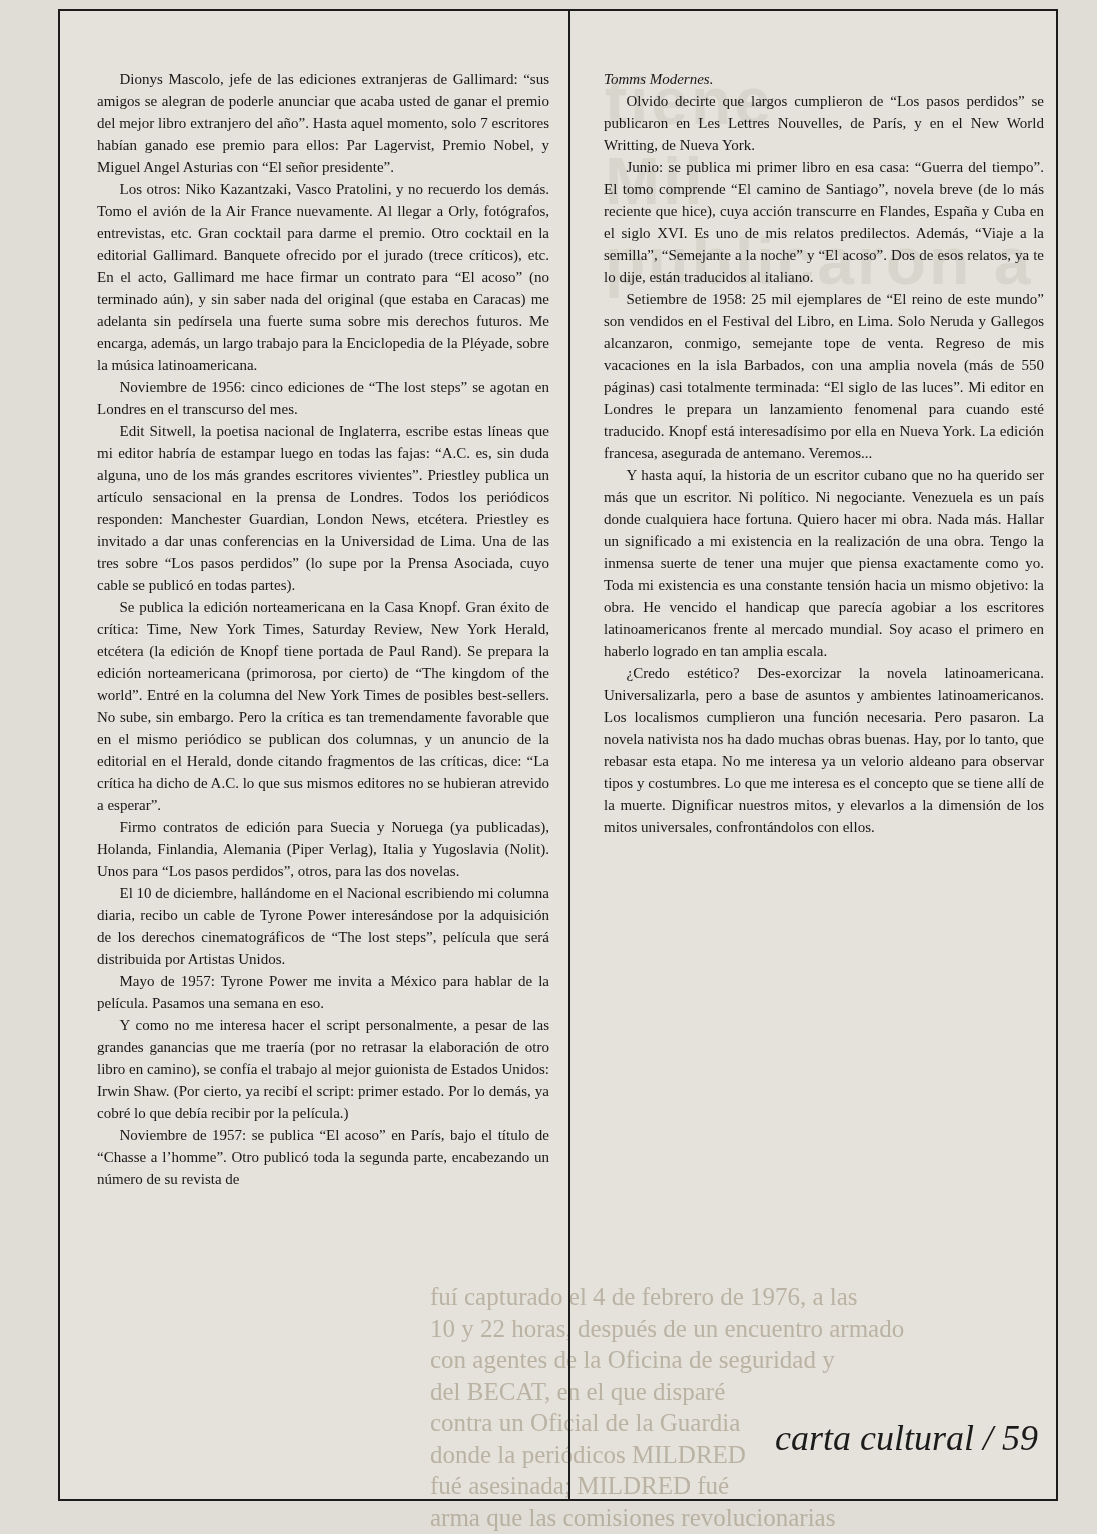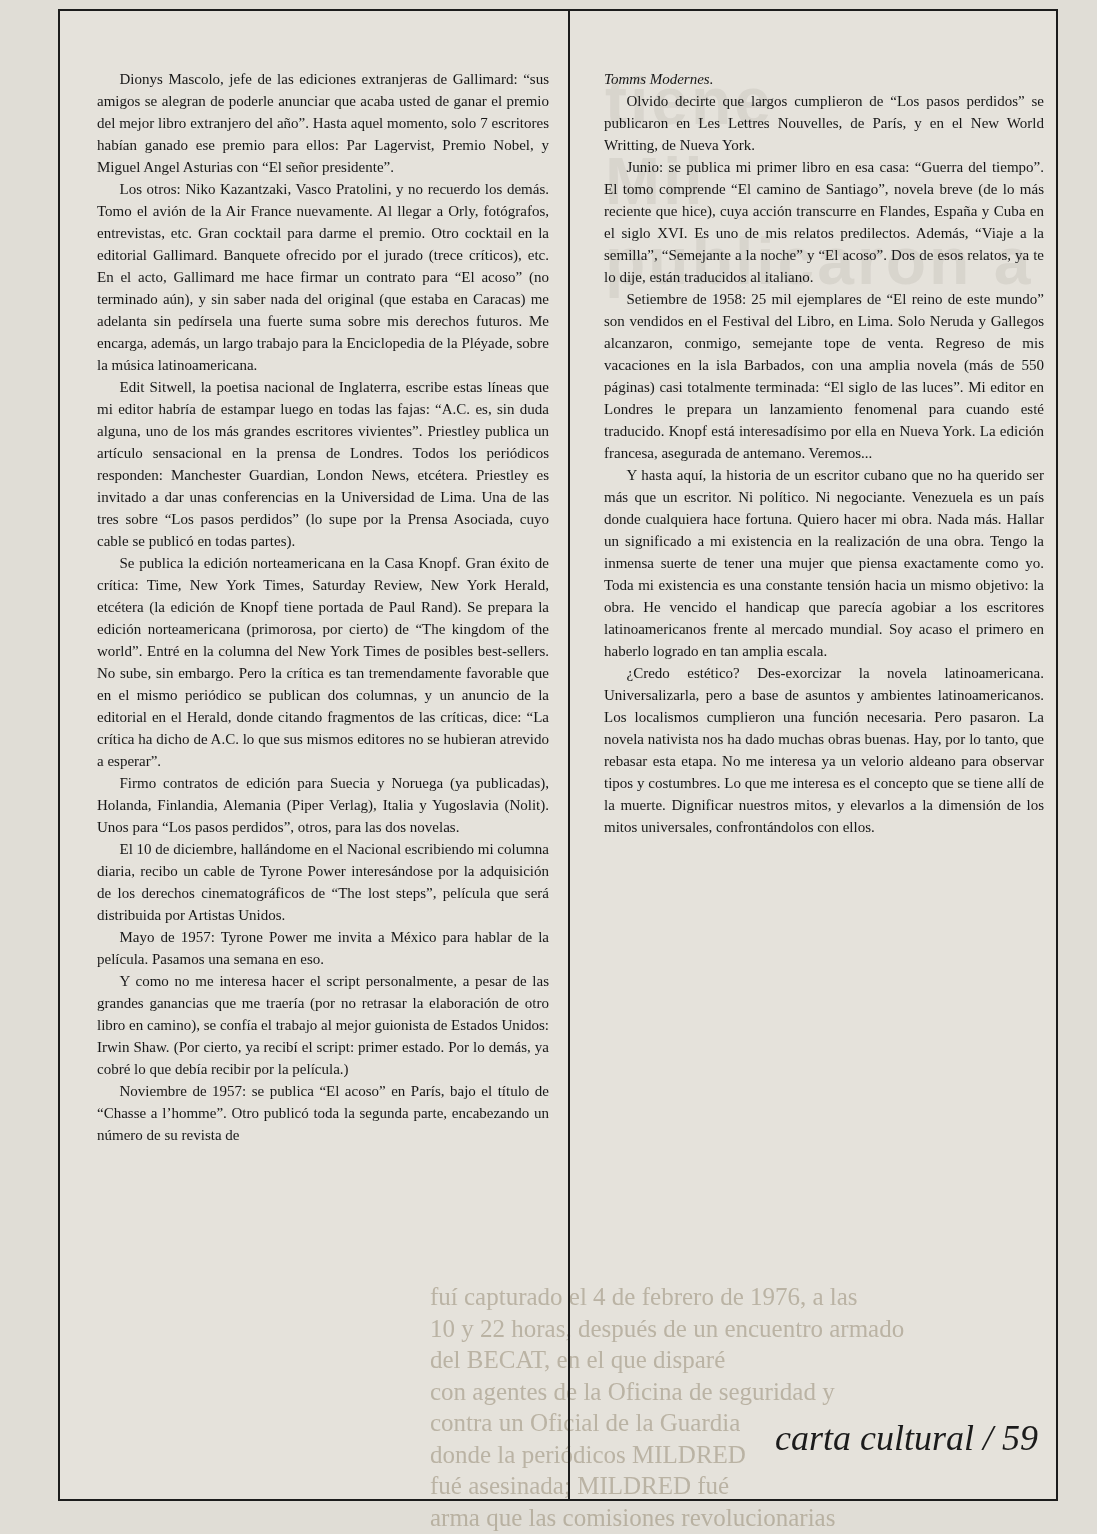--- a/index.html
+++ b/index.html
@@ -79,33 +79,34 @@
   <div class="frame">
 
     <div class="ghost-headline">
       <div>tiene</div>
       <div>Mil</div>
       <div>publicaron a</div>
     </div>
     <div class="ghost-bottom">
       <div>fuí capturado el 4 de febrero de 1976, a las</div>
       <div>10 y 22 horas, después de un encuentro armado</div>
+      <div>con agentes de la Oficina de seguridad y</div>
       <div>del BECAT, en el que disparé</div>
-      <div>con agentes de la Oficina de seguridad y</div>
       <div>contra un Oficial de la Guardia</div>
       <div>donde la periódicos MILDRED</div>
       <div>fué asesinada; MILDRED fué</div>
       <div>arma que las comisiones revolucionarias</div>
     </div>
 
     <div class="divider"></div>
 
     <div class="col col-left">
       <p>Dionys Mascolo, jefe de las ediciones extranjeras de Gallimard: “sus amigos se alegran de poderle anunciar que acaba usted de ganar el premio del mejor libro extranjero del año”. Hasta aquel momento, solo 7 escritores habían ganado ese premio para ellos: Par Lagervist, Premio Nobel, y Miguel Angel Asturias con “El señor presidente”.</p>
       <p>Los otros: Niko Kazantzaki, Vasco Pratolini, y no recuerdo los demás. Tomo el avión de la Air France nuevamente. Al llegar a Orly, fotógrafos, entrevistas, etc. Gran cocktail para darme el premio. Otro cocktail en la editorial Gallimard. Banquete ofrecido por el jurado (trece críticos), etc. En el acto, Gallimard me hace firmar un contrato para “El acoso” (no terminado aún), y sin saber nada del original (que estaba en Caracas) me adelanta sin pedírsela una fuerte suma sobre mis derechos futuros. Me encarga, además, un largo trabajo para la Enciclopedia de la Pléyade, sobre la música latinoamericana.</p>
+      <p>Noviembre de 1956: cinco ediciones de “The lost steps” se agotan en Londres en el transcurso del mes.</p>
       <p>Edit Sitwell, la poetisa nacional de Inglaterra, escribe estas líneas que mi editor habría de estampar luego en todas las fajas: “A.C. es, sin duda alguna, uno de los más grandes escritores vivientes”. Priestley publica un artículo sensacional en la prensa de Londres. Todos los periódicos responden: Manchester Guardian, London News, etcétera. Priestley es invitado a dar unas conferencias en la Universidad de Lima. Una de las tres sobre “Los pasos perdidos” (lo supe por la Prensa Asociada, cuyo cable se publicó en todas partes).</p>
       <p>Se publica la edición norteamericana en la Casa Knopf. Gran éxito de crítica: Time, New York Times, Saturday Review, New York Herald, etcétera (la edición de Knopf tiene portada de Paul Rand). Se prepara la edición norteamericana (primorosa, por cierto) de “The kingdom of the world”. Entré en la columna del New York Times de posibles best-sellers. No sube, sin embargo. Pero la crítica es tan tremendamente favorable que en el mismo periódico se publican dos columnas, y un anuncio de la editorial en el Herald, donde citando fragmentos de las críticas, dice: “La crítica ha dicho de A.C. lo que sus mismos editores no se hubieran atrevido a esperar”.</p>
       <p>Firmo contratos de edición para Suecia y Noruega (ya publicadas), Holanda, Finlandia, Alemania (Piper Verlag), Italia y Yugoslavia (Nolit). Unos para “Los pasos perdidos”, otros, para las dos novelas.</p>
       <p>El 10 de diciembre, hallándome en el Nacional escribiendo mi columna diaria, recibo un cable de Tyrone Power interesándose por la adquisición de los derechos cinematográficos de “The lost steps”, película que será distribuida por Artistas Unidos.</p>
       <p>Mayo de 1957: Tyrone Power me invita a México para hablar de la película. Pasamos una semana en eso.</p>
       <p>Y como no me interesa hacer el script personalmente, a pesar de las grandes ganancias que me traería (por no retrasar la elaboración de otro libro en camino), se confía el trabajo al mejor guionista de Estados Unidos: Irwin Shaw. (Por cierto, ya recibí el script: primer estado. Por lo demás, ya cobré lo que debía recibir por la película.)</p>
       <p>Noviembre de 1957: se publica “El acoso” en París, bajo el título de “Chasse a l’homme”. Otro publicó toda la segunda parte, encabezando un número de su revista de</p>
     </div>
 
     <div class="col col-right">

